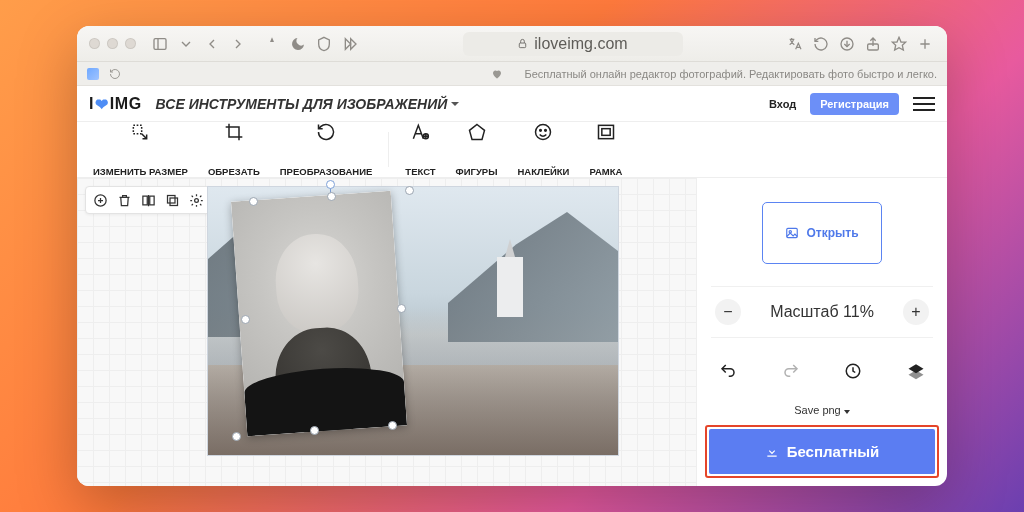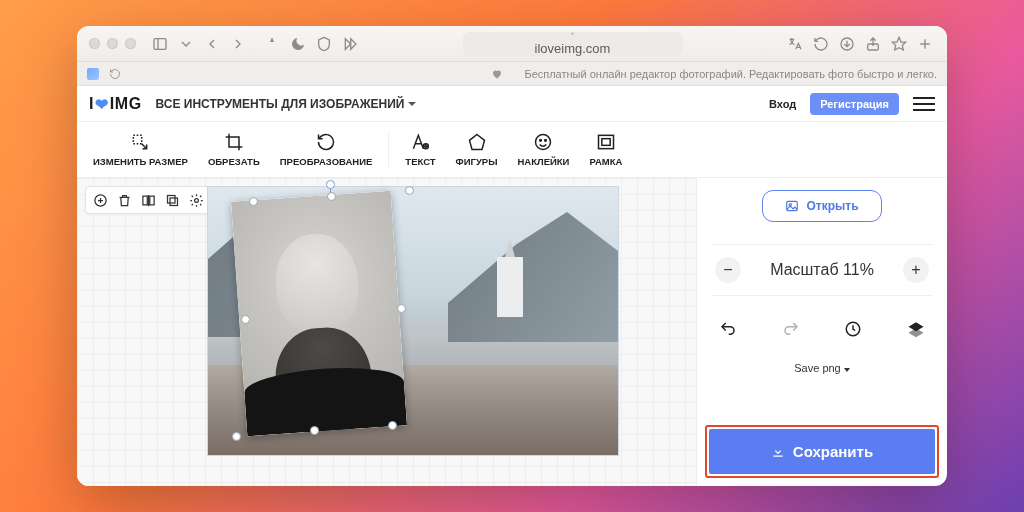--- a/index.html
+++ b/index.html
@@ -19,47 +19,46 @@
   }
   .traffic { display: flex; gap: 7px; margin-right: 6px; }
   .dot { width: 11px; height: 11px; border-radius: 50%; border: 1px solid rgba(0,0,0,0.08); }
   .dot.c { background: #ded9d3; } 
   .tb-group { display: flex; align-items: center; gap: 6px; }
   .tb-icon { width: 20px; height: 20px; display: flex; align-items: center; justify-content: center; color: #8f8c87; }
   .tb-icon svg { width: 16px; height: 16px; }
   .spacer { flex: 1; }
   .addr {
     height: 24px; min-width: 220px; background: #ecebe7; border-radius: 6px;
-    display: flex; align-items: center; justify-content: center; font-size: 13px; color: #5e5c58; gap: 6px;
+    display: flex; align-items: center; justify-content: center; font-size: 16px; color: #5e5c58; gap: 6px;
     padding: 0 10px;
-    flex-direction: column;
   }
   .tabbar {
     height: 24px; background: #efeeeb; display: flex; align-items: center; padding: 0 10px; gap: 8px;
     font-size: 11px; color: #8a8884; border-bottom: 1px solid #e3e1dd;
   }
   .favicon { width: 12px; height: 12px; display:inline-block; }
   .tab-reload { width: 16px; height: 16px; display:flex; align-items:center; justify-content:center; color:#9a9893;}
   .tab-label { display:flex; align-items:center; gap:21px; flex:1; justify-content:flex-end; }
   .app-header {
     height: 36px; border-bottom: 1px solid #eee; display: flex; align-items: center; padding: 0 12px; gap: 14px;
   }
   .logo { display:flex; align-items:center; font-weight:800; font-size:16px; letter-spacing:0.5px; color:#1b1b1b; gap:1px;}
   .logo .heart { color:#4e8df5; font-size:16px; transform: translateY(1px);}
-  .tools-dd { font-size: 12px; font-weight:700; color:#333; display:flex; align-items:center; gap:4px; }
+  .tools-dd { font-size: 14px; font-weight:700; color:#333; display:flex; align-items:center; gap:4px;font-style:italic; }
   .tools-dd .caret { width:0;height:0;border-left:4px solid transparent;border-right:4px solid transparent;border-top:4px solid #555;}
   .app-header .spacer { flex:1; }
   .login { font-size:11px; font-weight:700; color:#222;text-align:center; }
   .signup-btn { background:#6c8ff7; color:#fff; font-size:11px; font-weight:600; padding:5px 10px; border-radius:4px; border:none; }
   .burger { width:22px; height:22px; display:flex; flex-direction:column; justify-content:center; gap:4px;}
   .burger span { height:2px; background:#222; display:block; }
   .toolbar {
     height: 56px; border-bottom: 1px solid #eee; display:flex; align-items:stretch; padding-left:6px;
   }
-  .tool { display:flex; flex-direction:column; align-items:center; justify-content:center; padding:0 10px; font-size:9.5px; font-weight:600; color:#222; gap:4px; }
+  .tool { display:flex; flex-direction:column; align-items:center; justify-content:space-between; padding:0 10px; font-size:9.5px; font-weight:600; color:#222; gap:4px; }
   .tool svg, .tool .ico { width:20px; height:20px; color:#222; }
   .tool-sep { width:1px; background:#eee; margin:10px 6px; }
   .content { flex:1; display:flex; overflow:hidden; }
   .canvas-area { flex:1; position:relative; background:#f8f8f8;
     background-image:
       linear-gradient(#eee 1px, transparent 1px),
       linear-gradient(90deg, #eee 1px, transparent 1px);
     background-size: 16px 16px;
     border-right:1px solid #eee;
   }
@@ -113,21 +112,21 @@
     background: radial-gradient(circle at 50% 20%, #4c4a46, #2c2a27); border-radius:50% 50% 55% 55%; }
   .shirt { position:absolute; bottom:0; left:0; right:0; height:62px; background:#141414;
     border-radius:50% 50% 0 0 / 30% 30% 0 0; }
   .sel-handle { position:absolute; width:9px; height:9px; background:#fff; border:1px solid #9aa4b0; border-radius:50%; }
   .rot-handle { position:absolute; width:9px; height:9px; background:#fff; border:1px solid #7ea1d8; border-radius:50%; }
   .rot-line { position:absolute; width:1px; background:#7ea1d8; }
   .side {
     width:250px; display:flex; flex-direction:column; gap:12px; padding:12px 14px 0 14px; position:relative;
   }
   .open-btn {
-    align-self:center; margin-top:0; padding:8px 22px; border:1.5px solid #5b84f2; color:#4f79ea; border-radius:11px;
+    align-self:center; margin-top:12px; padding:23px 22px; border:1.5px solid #5b84f2; color:#4f79ea; border-radius:5px;
     font-size:12px; font-weight:600; background:#fff; display:flex; align-items:center; gap:7px;
   }
   .zoom-row {
     margin-top:10px; display:flex; align-items:center; justify-content:space-between; border-top:1px solid #f0f0f0; border-bottom:1px solid #f0f0f0;
     padding:12px 4px;
   }
   .circ { width:26px; height:26px; border-radius:50%; background:#f2f2f2; display:flex; align-items:center; justify-content:center; font-size:16px; color:#333; }
   .zoom-label { font-size:16px; font-weight:500; color:#333; }
   .hist-row { display:flex; justify-content:space-between; padding:10px 6px 6px; color:#222;}
   .hist-row .hi { width:22px; height:22px; display:flex; align-items:center; justify-content:center; }
@@ -444,20 +443,20 @@
 
         <div class="save-fmt">
           <span>Save png</span><span class="caret"></span>
         </div>
 
         <div class="save-wrap">
           <button class="save-btn">
             <svg width="14" height="14" viewBox="0 0 24 24" fill="#fff">
                 <path d="M12 3v10l4-4 1.4 1.4L12 16 6.6 10.4 8 9l4 4V3h0zM4 18h16v2H4z"></path>
               </svg>
-            <span>Сохранить</span>
+            <span>Бесплатный</span>
           </button>
         </div>
       </div>
     </div>
 
   </div>
 </div>
 
 </body></html>

